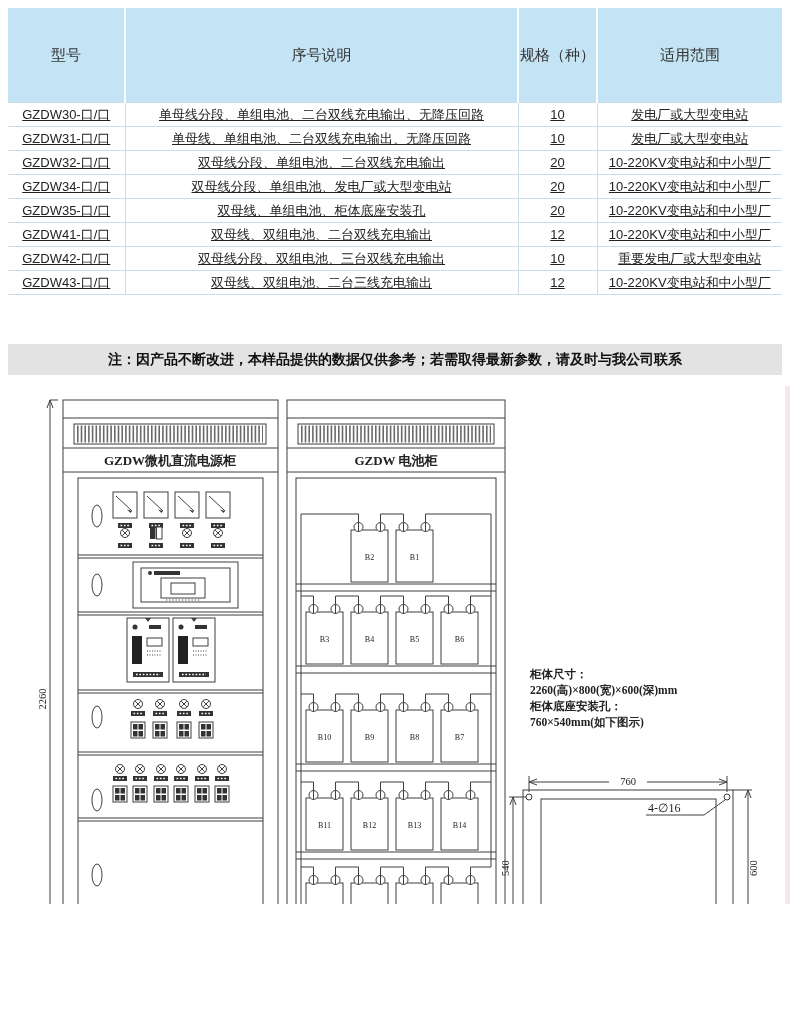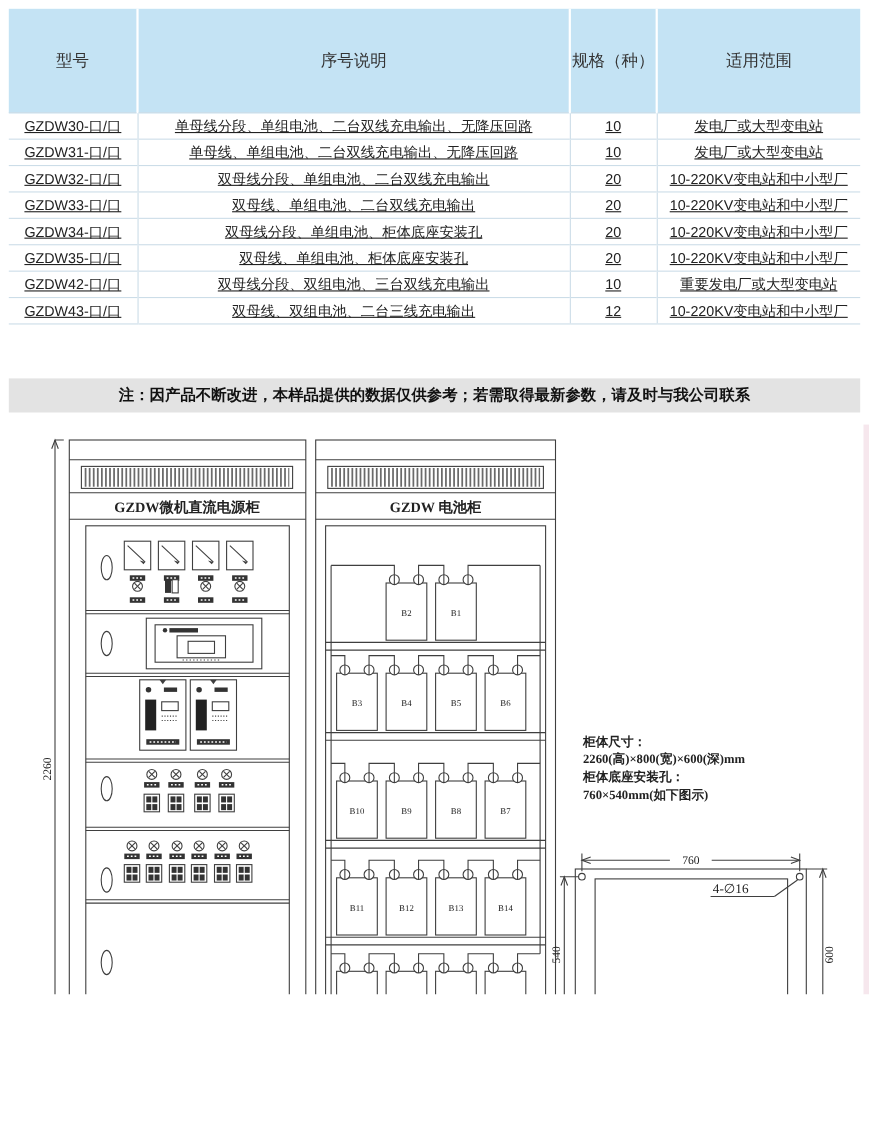--- a/index.html
+++ b/index.html
@@ -61,35 +61,35 @@
           <td>10</td>
           <td>发电厂或大型变电站</td>
         </tr>
       <tr>
           <td>GZDW32-口/口</td>
           <td>双母线分段、单组电池、二台双线充电输出</td>
           <td>20</td>
           <td>10-220KV变电站和中小型厂</td>
         </tr>
       <tr>
-          <td>GZDW33-口/口</td>
-          <td>双母线、单组电池、二台双线充电输出</td>
-          <td>20</td>
-          <td>10-220KV变电站和中小型厂</td>
-        </tr>
-      <tr>
           <td>GZDW34-口/口</td>
-          <td>双母线分段、单组电池、柜体底座安装孔</td>
+          <td>双母线分段、单组电池、发电厂或大型变电站</td>
           <td>20</td>
           <td>10-220KV变电站和中小型厂</td>
         </tr>
       <tr>
           <td>GZDW35-口/口</td>
           <td>双母线、单组电池、柜体底座安装孔</td>
           <td>20</td>
+          <td>10-220KV变电站和中小型厂</td>
+        </tr>
+      <tr>
+          <td>GZDW41-口/口</td>
+          <td>双母线、双组电池、二台双线充电输出</td>
+          <td>12</td>
           <td>10-220KV变电站和中小型厂</td>
         </tr>
       <tr>
           <td>GZDW42-口/口</td>
           <td>双母线分段、双组电池、三台双线充电输出</td>
           <td>10</td>
           <td>重要发电厂或大型变电站</td>
         </tr>
       <tr>
           <td>GZDW43-口/口</td>

